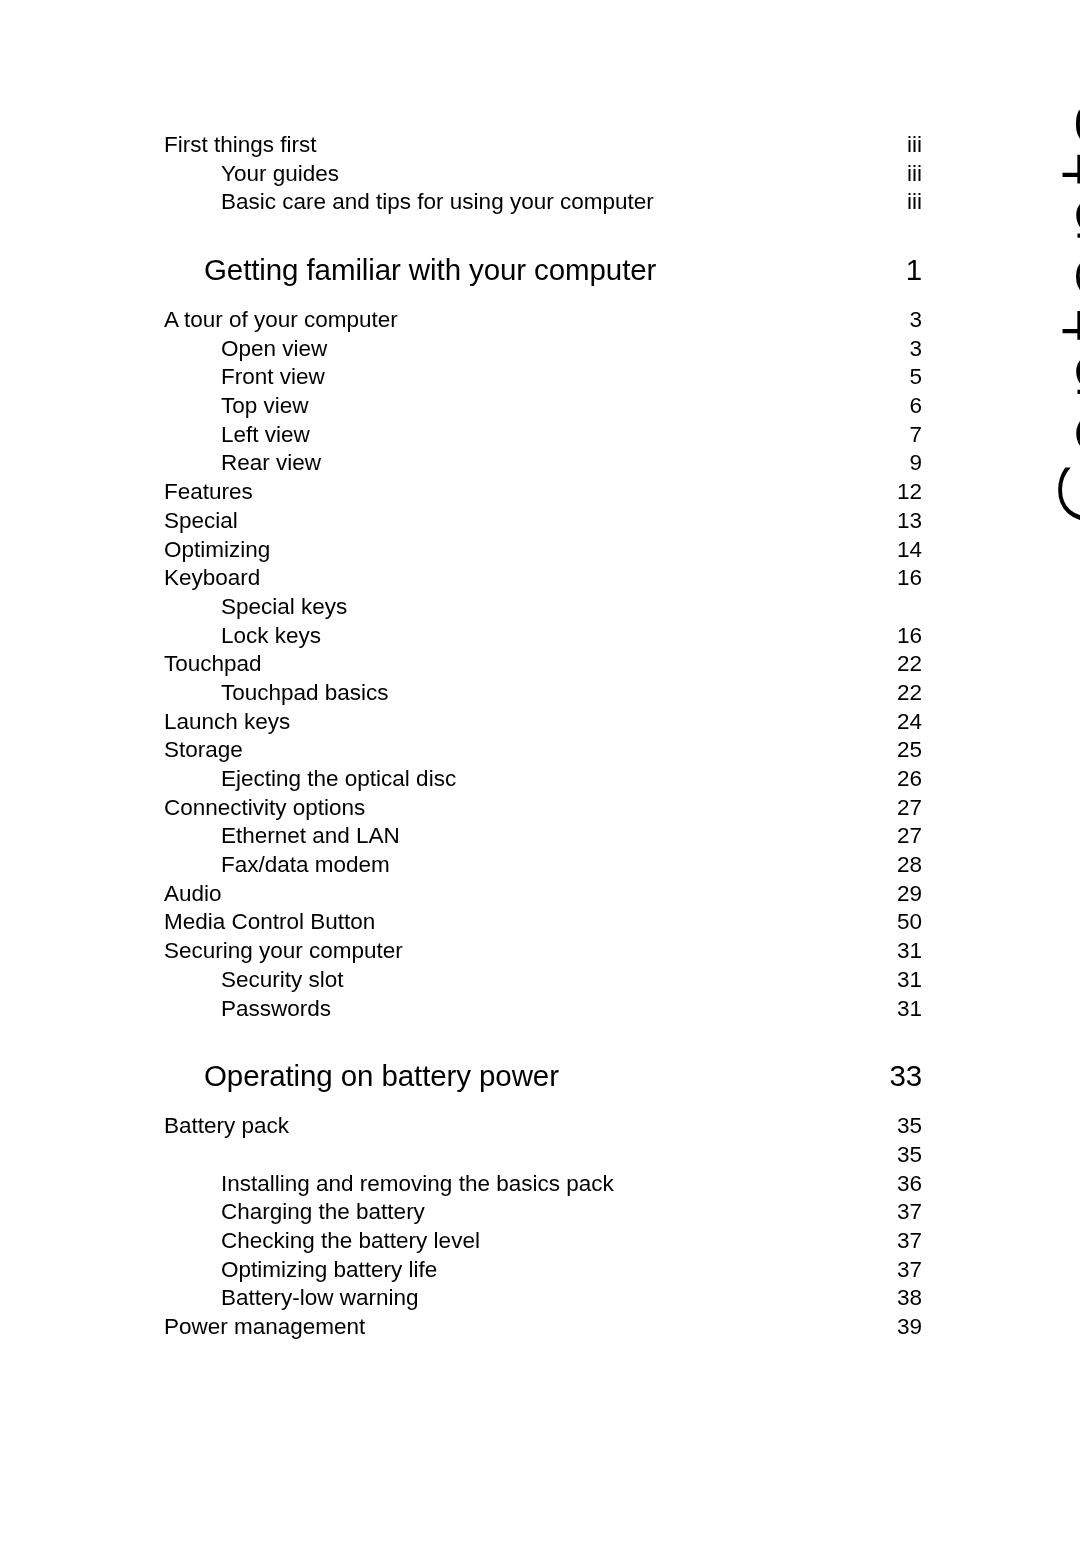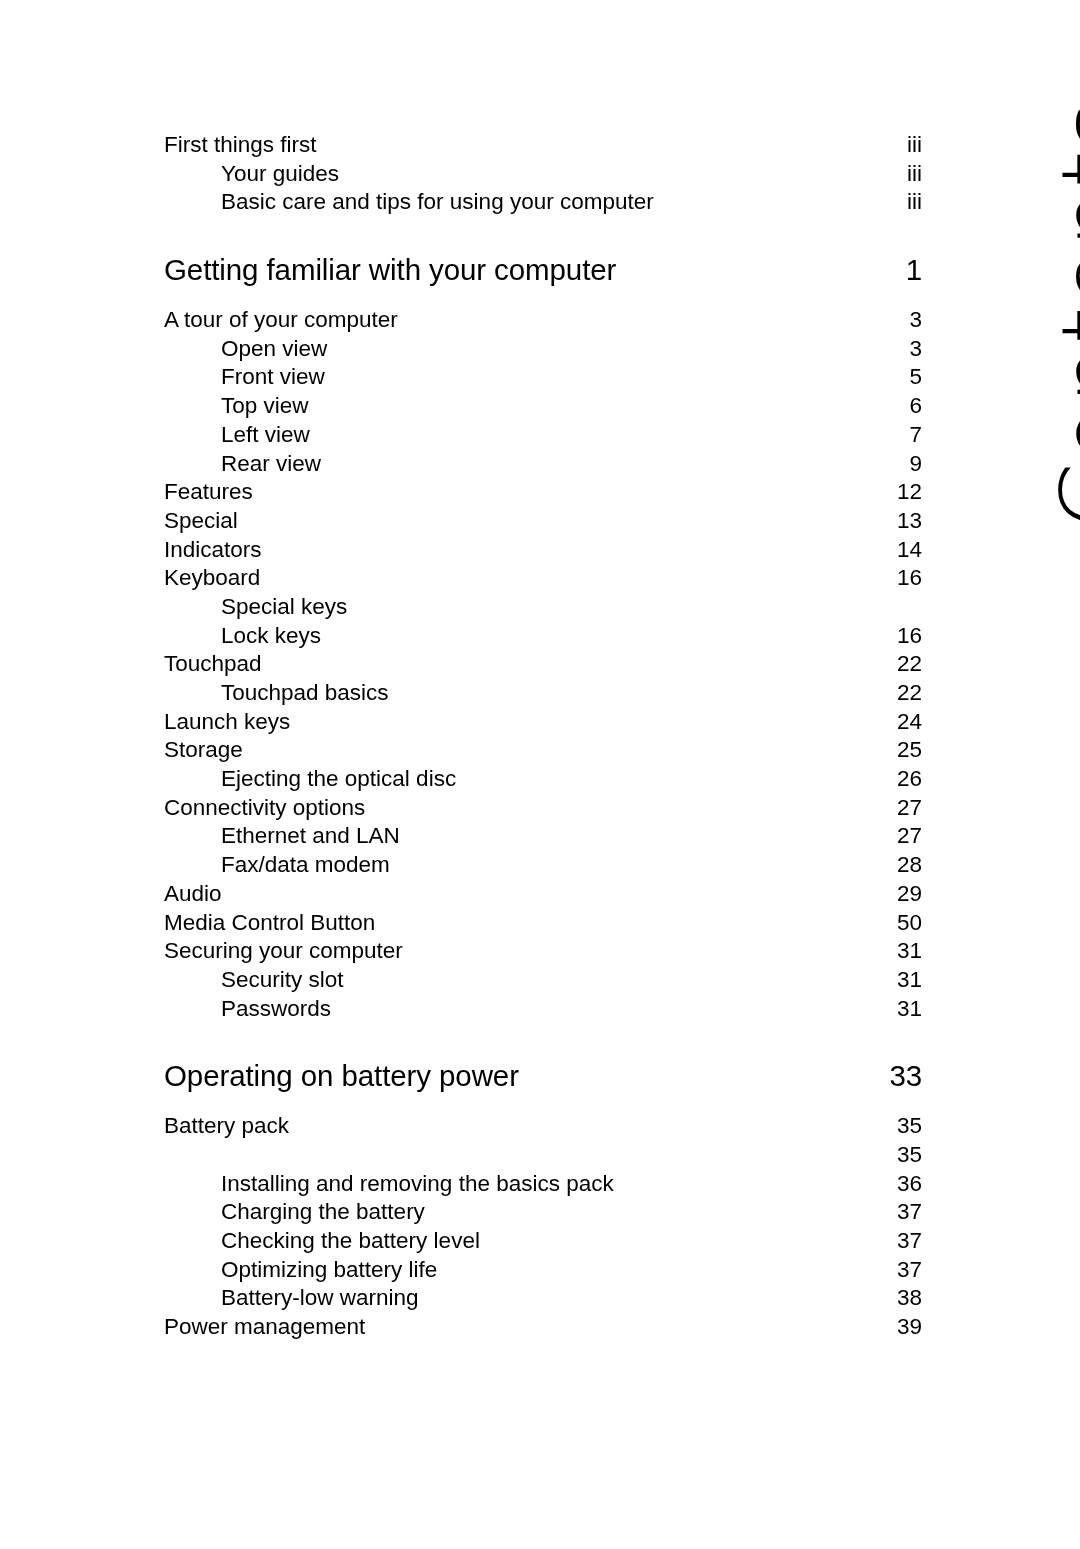--- a/index.html
+++ b/index.html
@@ -43,21 +43,21 @@
   
   #toc {
     position: absolute;
     left: 164px;
     top: 131px;
     width: 758px;
   }
 
   .toc-row {
     display: flex;
-    align-items: flex-start;
+    align-items: flex-end;
     height: 28.7px;
     line-height: 28.7px;
   }
   .toc-row .title {
     flex: 0 1 auto;
     white-space: nowrap;
   }
   .toc-row .filler {
     flex: 1 1 auto;
   }
@@ -84,20 +84,21 @@
   .lvl2 .page { font-size: 22.5px; font-weight: 400; }
 
   
   .chapter {
     font-size: 29.5px;
     font-weight: 300;
     height: 44px;
     line-height: 44px;
     padding-left: 0;
     letter-spacing: -0.1px;
+    margin-left: 40px;
   }
   .chapter .page {
     font-size: 29.5px;
     font-weight: 300;
   }
 
   
   .spacer-before {
     margin-top: 31px;
   }
@@ -167,21 +168,21 @@
       <span class="title">Features</span>
       <span class="filler"></span>
       <span class="page">12</span>
     </div>
     <div class="toc-row lvl1">
       <span class="title">Special</span>
       <span class="filler"></span>
       <span class="page">13</span>
     </div>
     <div class="toc-row lvl1">
-      <span class="title">Indicators</span>
+      <span class="title">Optimizing</span>
       <span class="filler"></span>
       <span class="page">14</span>
     </div>
     <div class="toc-row lvl1">
       <span class="title">Keyboard</span>
       <span class="filler"></span>
       <span class="page">16</span>
     </div>
     <div class="toc-row lvl2">
       <span class="title">Special keys</span>

